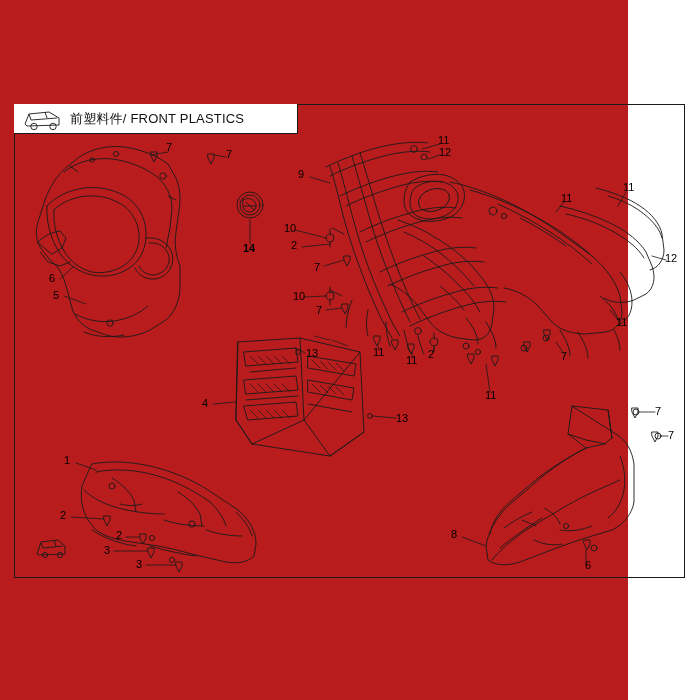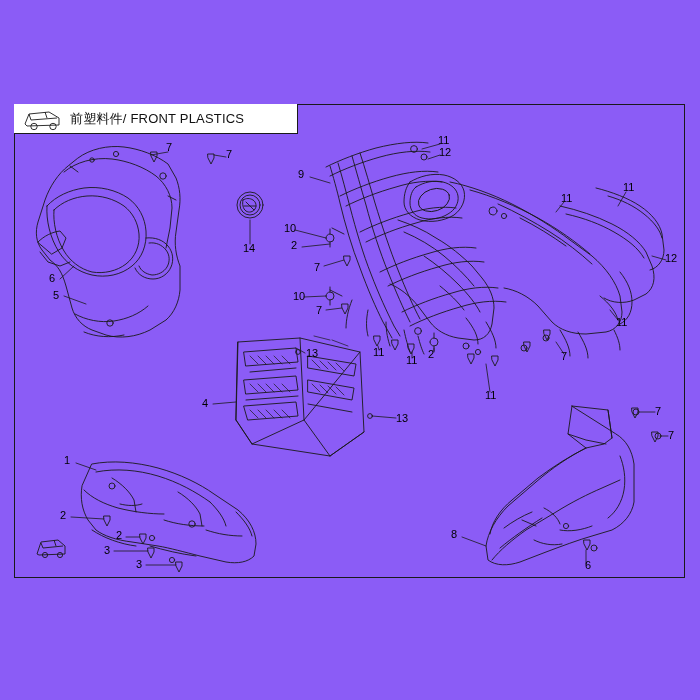--- a/index.html
+++ b/index.html
@@ -8,23 +8,23 @@
     background: #ffffff;
   }
   body {
     width: 700px;
     height: 700px;
     font-family: "Liberation Sans", sans-serif;
     overflow: hidden;
   }
   #sheet {
     position: relative;
-    width: 700px;
+    width: 628px;
     height: 700px;
-    background: #8b5cf6;
+    background: #b91c1c;
   }
   
   .frame {
     position: absolute;
     left: 14px;
     top: 104px;
     width: 671px;
     height: 474px;
     border: 1px solid #1a1a1a;
     box-sizing: border-box;
@@ -385,21 +385,21 @@
       <div class="label" style="left: 439px; top: 147px;">12</div>
       <div class="label" style="left: 561px; top: 193px;">11</div>
       <div class="label" style="left: 623px; top: 182px;">11</div>
       <div class="label" style="left: 665px; top: 253px;">12</div>
       <div class="label" style="left: 616px; top: 317px;">11</div>
       <div class="label" style="left: 561px; top: 351px;">7</div>
       <div class="label" style="left: 485px; top: 390px;">11</div>
       <div class="label" style="left: 428px; top: 349px;">2</div>
       <div class="label" style="left: 406px; top: 355px;">11</div>
       <div class="label" style="left: 373px; top: 347px;">11</div>
-      <div class="label" style="left: 243px; top: 243px;">14</div>
+      <div class="label" style="left: 243px; top: 243px; font-weight: bold;">14</div>
       <div class="label" style="left: 284px; top: 223px;">10</div>
       <div class="label" style="left: 291px; top: 240px;">2</div>
       <div class="label" style="left: 314px; top: 262px;">7</div>
       <div class="label" style="left: 293px; top: 291px;">10</div>
       <div class="label" style="left: 316px; top: 305px;">7</div>
       <div class="label" style="left: 306px; top: 348px;">13</div>
       <div class="label" style="left: 202px; top: 398px;">4</div>
       <div class="label" style="left: 396px; top: 413px;">13</div>
       <div class="label" style="left: 64px; top: 455px;">1</div>
       <div class="label" style="left: 60px; top: 510px;">2</div>

